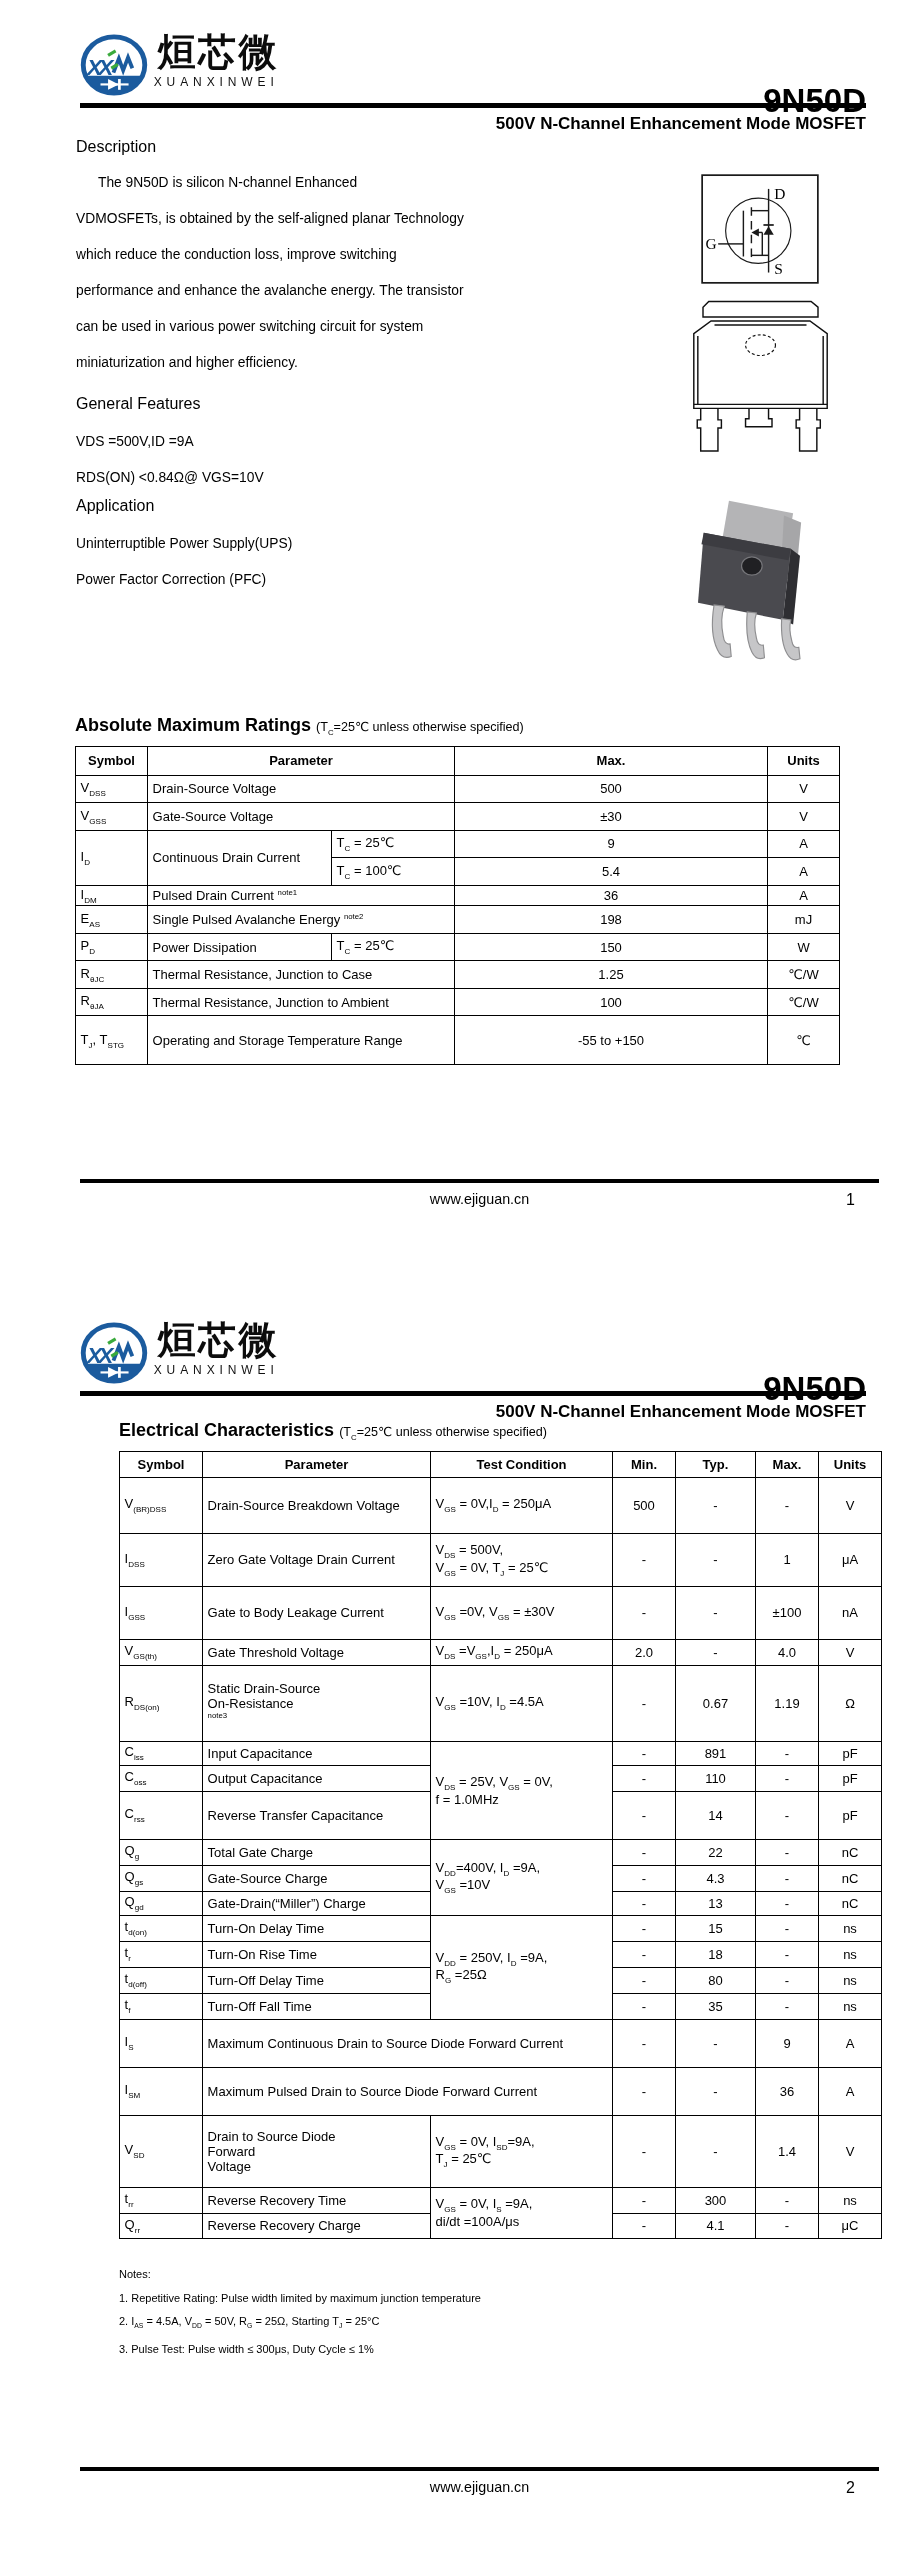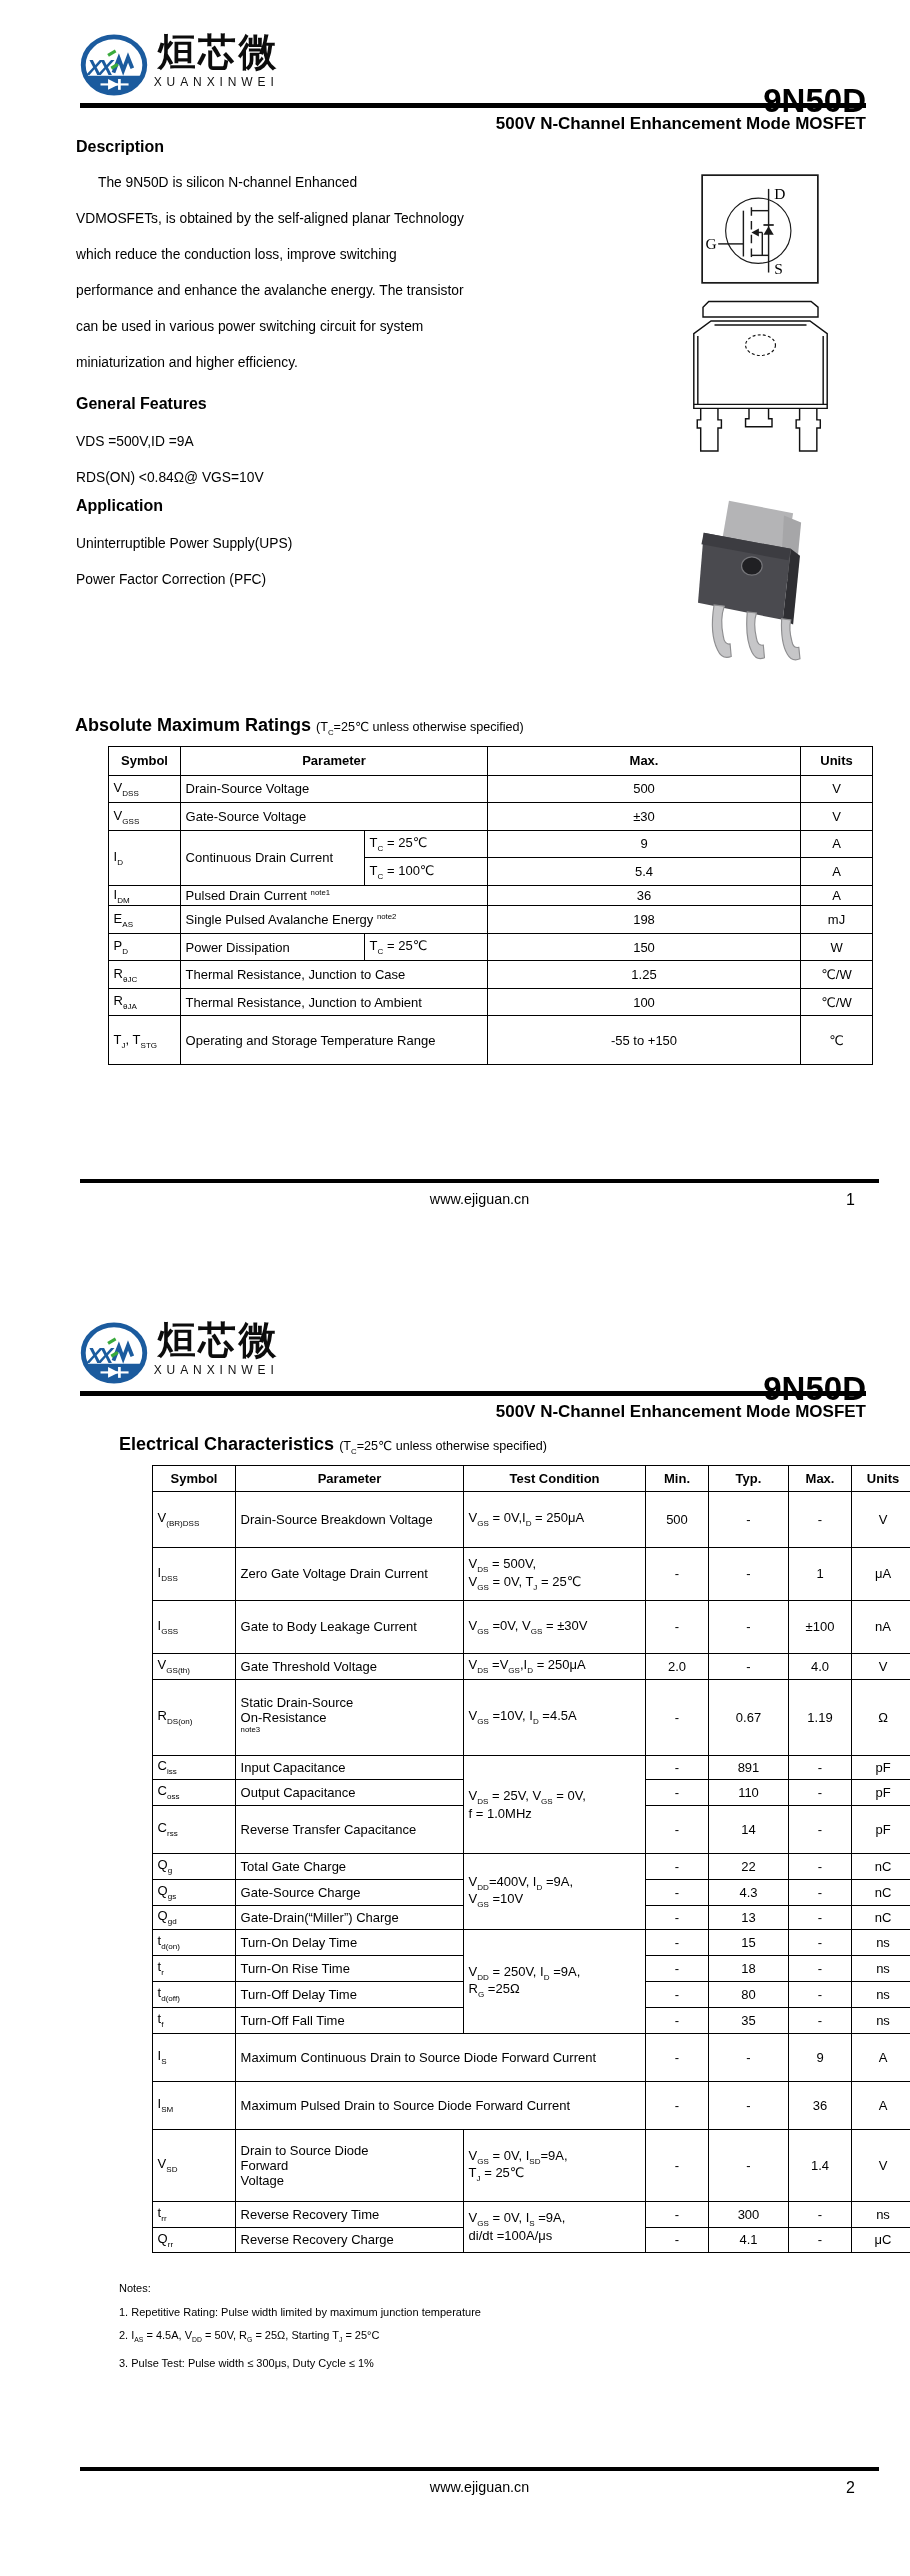--- a/index.html
+++ b/index.html
@@ -13,41 +13,41 @@
   .logo-svg{width:68px;height:64px;}
   .brand-text{margin-left:5.7px;text-align:right;}
   .brand-cn{font-size:38px;font-weight:bold;line-height:1.05;letter-spacing:2.3px;color:#0c0c0c;}
   .brand-en{font-size:12px;letter-spacing:4.9px;margin-top:1.7px;color:#111;font-weight:500;}
   .part-number{position:absolute;right:44px;top:60px;font-size:33px;font-weight:bold;letter-spacing:0px;margin-top:22px;}
   .header-rule{position:absolute;left:80px;right:44px;top:103px;height:4.6px;background:#000;}
   .doc-subtitle{position:absolute;right:44px;top:114px;font-size:17px;font-weight:bold;}
 
   
   .text-group{position:absolute;left:76px;width:579px;}
-  .sec-title{font-size:16px;font-weight:bold;line-height:19.5px;}
+  .sec-title{font-size:16px;font-weight:normal;line-height:19.5px;}
   .bodyline{font-size:13.8px;line-height:36px;white-space:nowrap;}
   .indent{text-indent:22px;}
   #desc-group{top:137px;} #desc-group .sec-title{margin-bottom:8px;}
   #gf-group{top:394px;}  #gf-group .sec-title{margin-bottom:10.3px;}
   #app-group{top:496px;} #app-group .sec-title{margin-bottom:10.3px;}
 
   
   .fig{position:absolute;}
   #fig-symbol{left:701px;top:174px;width:118px;height:110px;}
   #fig-outline{left:688px;top:298px;width:145px;height:161px;}
   #fig-photo{left:698px;top:496px;width:110px;height:187px;}
   .fig svg{display:block;width:100%;height:100%;}
 
   
   .tbl-block{position:absolute;left:75px;width:763px;}
   #absmax-block{top:715px;}
-  #elec-block{top:146px;padding-left:44px;}
+  #elec-block{top:132px;padding-left:44px;}
   .tbl-title{font-size:18px;font-weight:bold;margin-bottom:9.2px;}
   .tbl-cond{font-size:12.6px;font-weight:normal;}
-  table.dt{border-collapse:collapse;table-layout:fixed;width:763px;margin-left:33px;}
+  table.dt{border-collapse:collapse;table-layout:fixed;width:763px;}
   table.dt td{border:1.1px solid #000;font-size:13px;padding:1.1px 4.6px;vertical-align:middle;overflow:hidden;}
   table.dt tr.h td{font-weight:bold;text-align:center;}
   td.sym{text-align:left;padding-left:6.9px;}
   td.par{text-align:justify;padding-left:8px;padding-right:8px;}
   td.cond{text-align:left;padding-left:6.9px;}
   td.c{text-align:center;}
   sub{font-size:62%;} sup{font-size:60%;}
 
   
   .notes{margin-top:23px;font-size:11px;}

